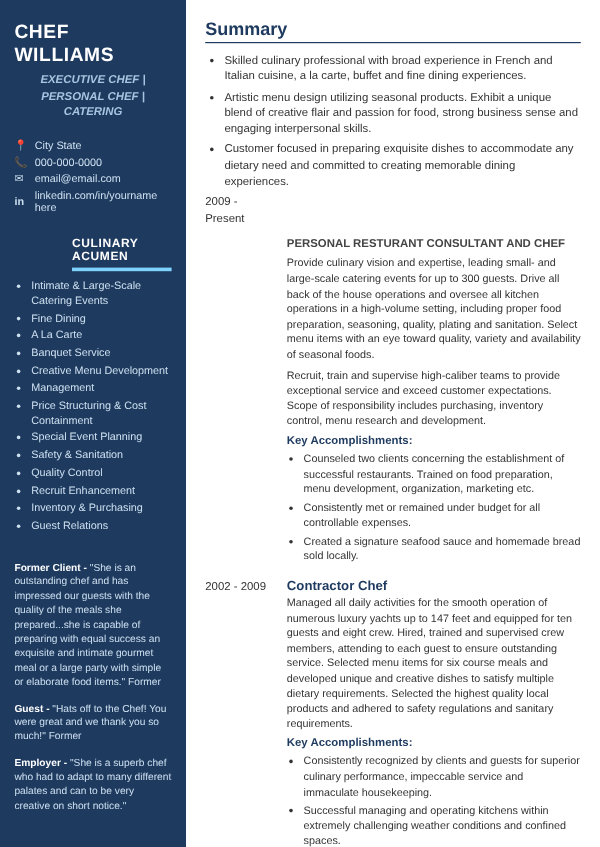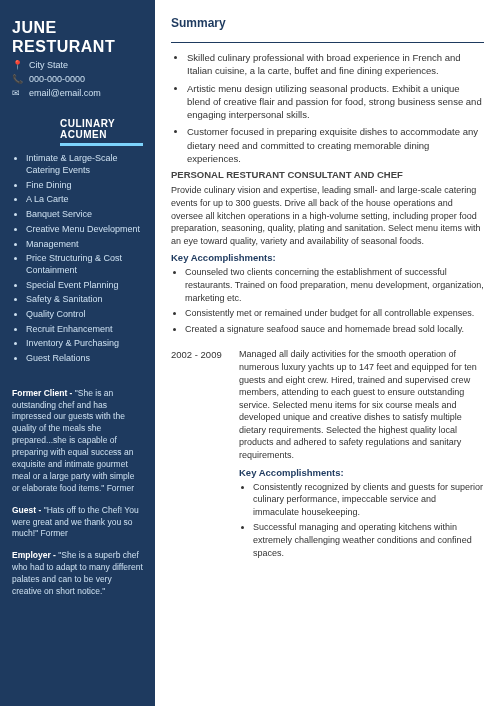--- a/index.html
+++ b/index.html
@@ -88,25 +88,25 @@
       color: #fff;
       text-align: center;
     }
     .main {
       flex: 1;
       padding: 16px 16px 16px 16px;
       background: #fff;
       overflow-y: auto;
     }
     .main-section-title {
-      font-size: 12px;
+      font-size: 15px;
       font-weight: bold;
       color: #1e3a5f;
       border-bottom: 1.5px solid #1e3a5f;
-      padding-bottom: 12px;
+      padding-bottom: 2px;
       margin-bottom: 8px;
       margin-top: 12px;
     }
     .main-section-title:first-child {
       margin-top: 0;
     }
     .summary-list {
       list-style: disc;
       padding-left: 16px;
       margin-bottom: 4px;
@@ -137,20 +137,21 @@
       font-weight: bold;
       color: #1e3a5f;
       margin-bottom: 1px;
     }
     .job-company {
       font-size: 9.5px;
       color: #444;
       font-weight: bold;
       margin-bottom: 4px;
       text-transform: uppercase;
+      margin-top: 36px;
     }
     .job-desc {
       font-size: 9px;
       color: #333;
       line-height: 1.4;
       margin-bottom: 5px;
     }
     .accomplishments-title {
       font-size: 9.5px;
       font-weight: bold;
@@ -165,34 +166,39 @@
       font-size: 9px;
       color: #333;
       margin-bottom: 3px;
       line-height: 1.4;
     }
   </style>
 </head>
 <body>
 
 <div class="sidebar">
-  <div class="sidebar-name">JUNE RESTURANT</div>
+  <div class="sidebar-name">CHEF WILLIAMS</div>
+  <div class="sidebar-title">EXECUTIVE CHEF | PERSONAL CHEF | CATERING</div>
 
   <div class="sidebar-contact">
     <div class="contact-item">
       <span class="contact-icon">📍</span>
       <span>City State</span>
     </div>
     <div class="contact-item">
       <span class="contact-icon">📞</span>
       <span>000-000-0000</span>
     </div>
     <div class="contact-item">
       <span class="contact-icon">✉</span>
       <span>email@email.com</span>
+    </div>
+    <div class="contact-item">
+      <span class="contact-icon" style="font-weight:bold;font-size:9px;">in</span>
+      <span>linkedin.com/in/yourname here</span>
     </div>
   </div>
 
   <div class="sidebar-section-title">CULINARY ACUMEN</div>
   <ul class="sidebar-list" id="acumen-list">
       <li>Intimate &amp; Large-Scale Catering Events</li>
       <li>Fine Dining</li>
       <li>A La Carte</li>
       <li>Banquet Service</li>
       <li>Creative Menu Development</li>
@@ -216,34 +222,37 @@
 <div class="main">
   <div class="main-section-title">Summary</div>
   <ul class="summary-list" id="summary-list">
       <li>Skilled culinary professional with broad experience in French and Italian cuisine, a la carte, buffet and fine dining experiences.</li>
       <li>Artistic menu design utilizing seasonal products. Exhibit a unique blend of creative flair and passion for food, strong business sense and engaging interpersonal skills.</li>
       <li>Customer focused in preparing exquisite dishes to accommodate any dietary need and committed to creating memorable dining experiences.</li>
     </ul>
 
   <div id="jobs-container">
       <div class="job-entry">
+        <div class="job-date">2009 -<br>Present</div>
         <div class="job-content">
           <div class="job-company">PERSONAL RESTURANT Consultant and Chef</div>
           <div class="job-desc">Provide culinary vision and expertise, leading small- and large-scale catering events for up to 300 guests. Drive all back of the house operations and oversee all kitchen operations in a high-volume setting, including proper food preparation, seasoning, quality, plating and sanitation. Select menu items with an eye toward quality, variety and availability of seasonal foods.</div>
+          <div class="job-desc">Recruit, train and supervise high-caliber teams to provide exceptional service and exceed customer expectations. Scope of responsibility includes purchasing, inventory control, menu research and development.</div>
           <div class="accomplishments-title">Key Accomplishments:</div>
           <ul class="accomplishments-list">
             <li>Counseled two clients concerning the establishment of successful restaurants. Trained on food preparation, menu development, organization, marketing etc.</li>
             <li>Consistently met or remained under budget for all controllable expenses.</li>
             <li>Created a signature seafood sauce and homemade bread sold locally.</li>
           </ul>
         </div>
       </div>
       <div class="job-entry">
         <div class="job-date">2002 - 2009<br></div>
         <div class="job-content">
+          <div class="job-title">Contractor Chef</div>
           <div class="job-desc">Managed all daily activities for the smooth operation of numerous luxury yachts up to 147 feet and equipped for ten guests and eight crew. Hired, trained and supervised crew members, attending to each guest to ensure outstanding service. Selected menu items for six course meals and developed unique and creative dishes to satisfy multiple dietary requirements. Selected the highest quality local products and adhered to safety regulations and sanitary requirements.</div>
           <div class="accomplishments-title">Key Accomplishments:</div>
           <ul class="accomplishments-list">
             <li>Consistently recognized by clients and guests for superior culinary performance, impeccable service and immaculate housekeeping.</li>
             <li>Successful managing and operating kitchens within extremely challenging weather conditions and confined spaces.</li>
           </ul>
         </div>
       </div>
     </div>
 

